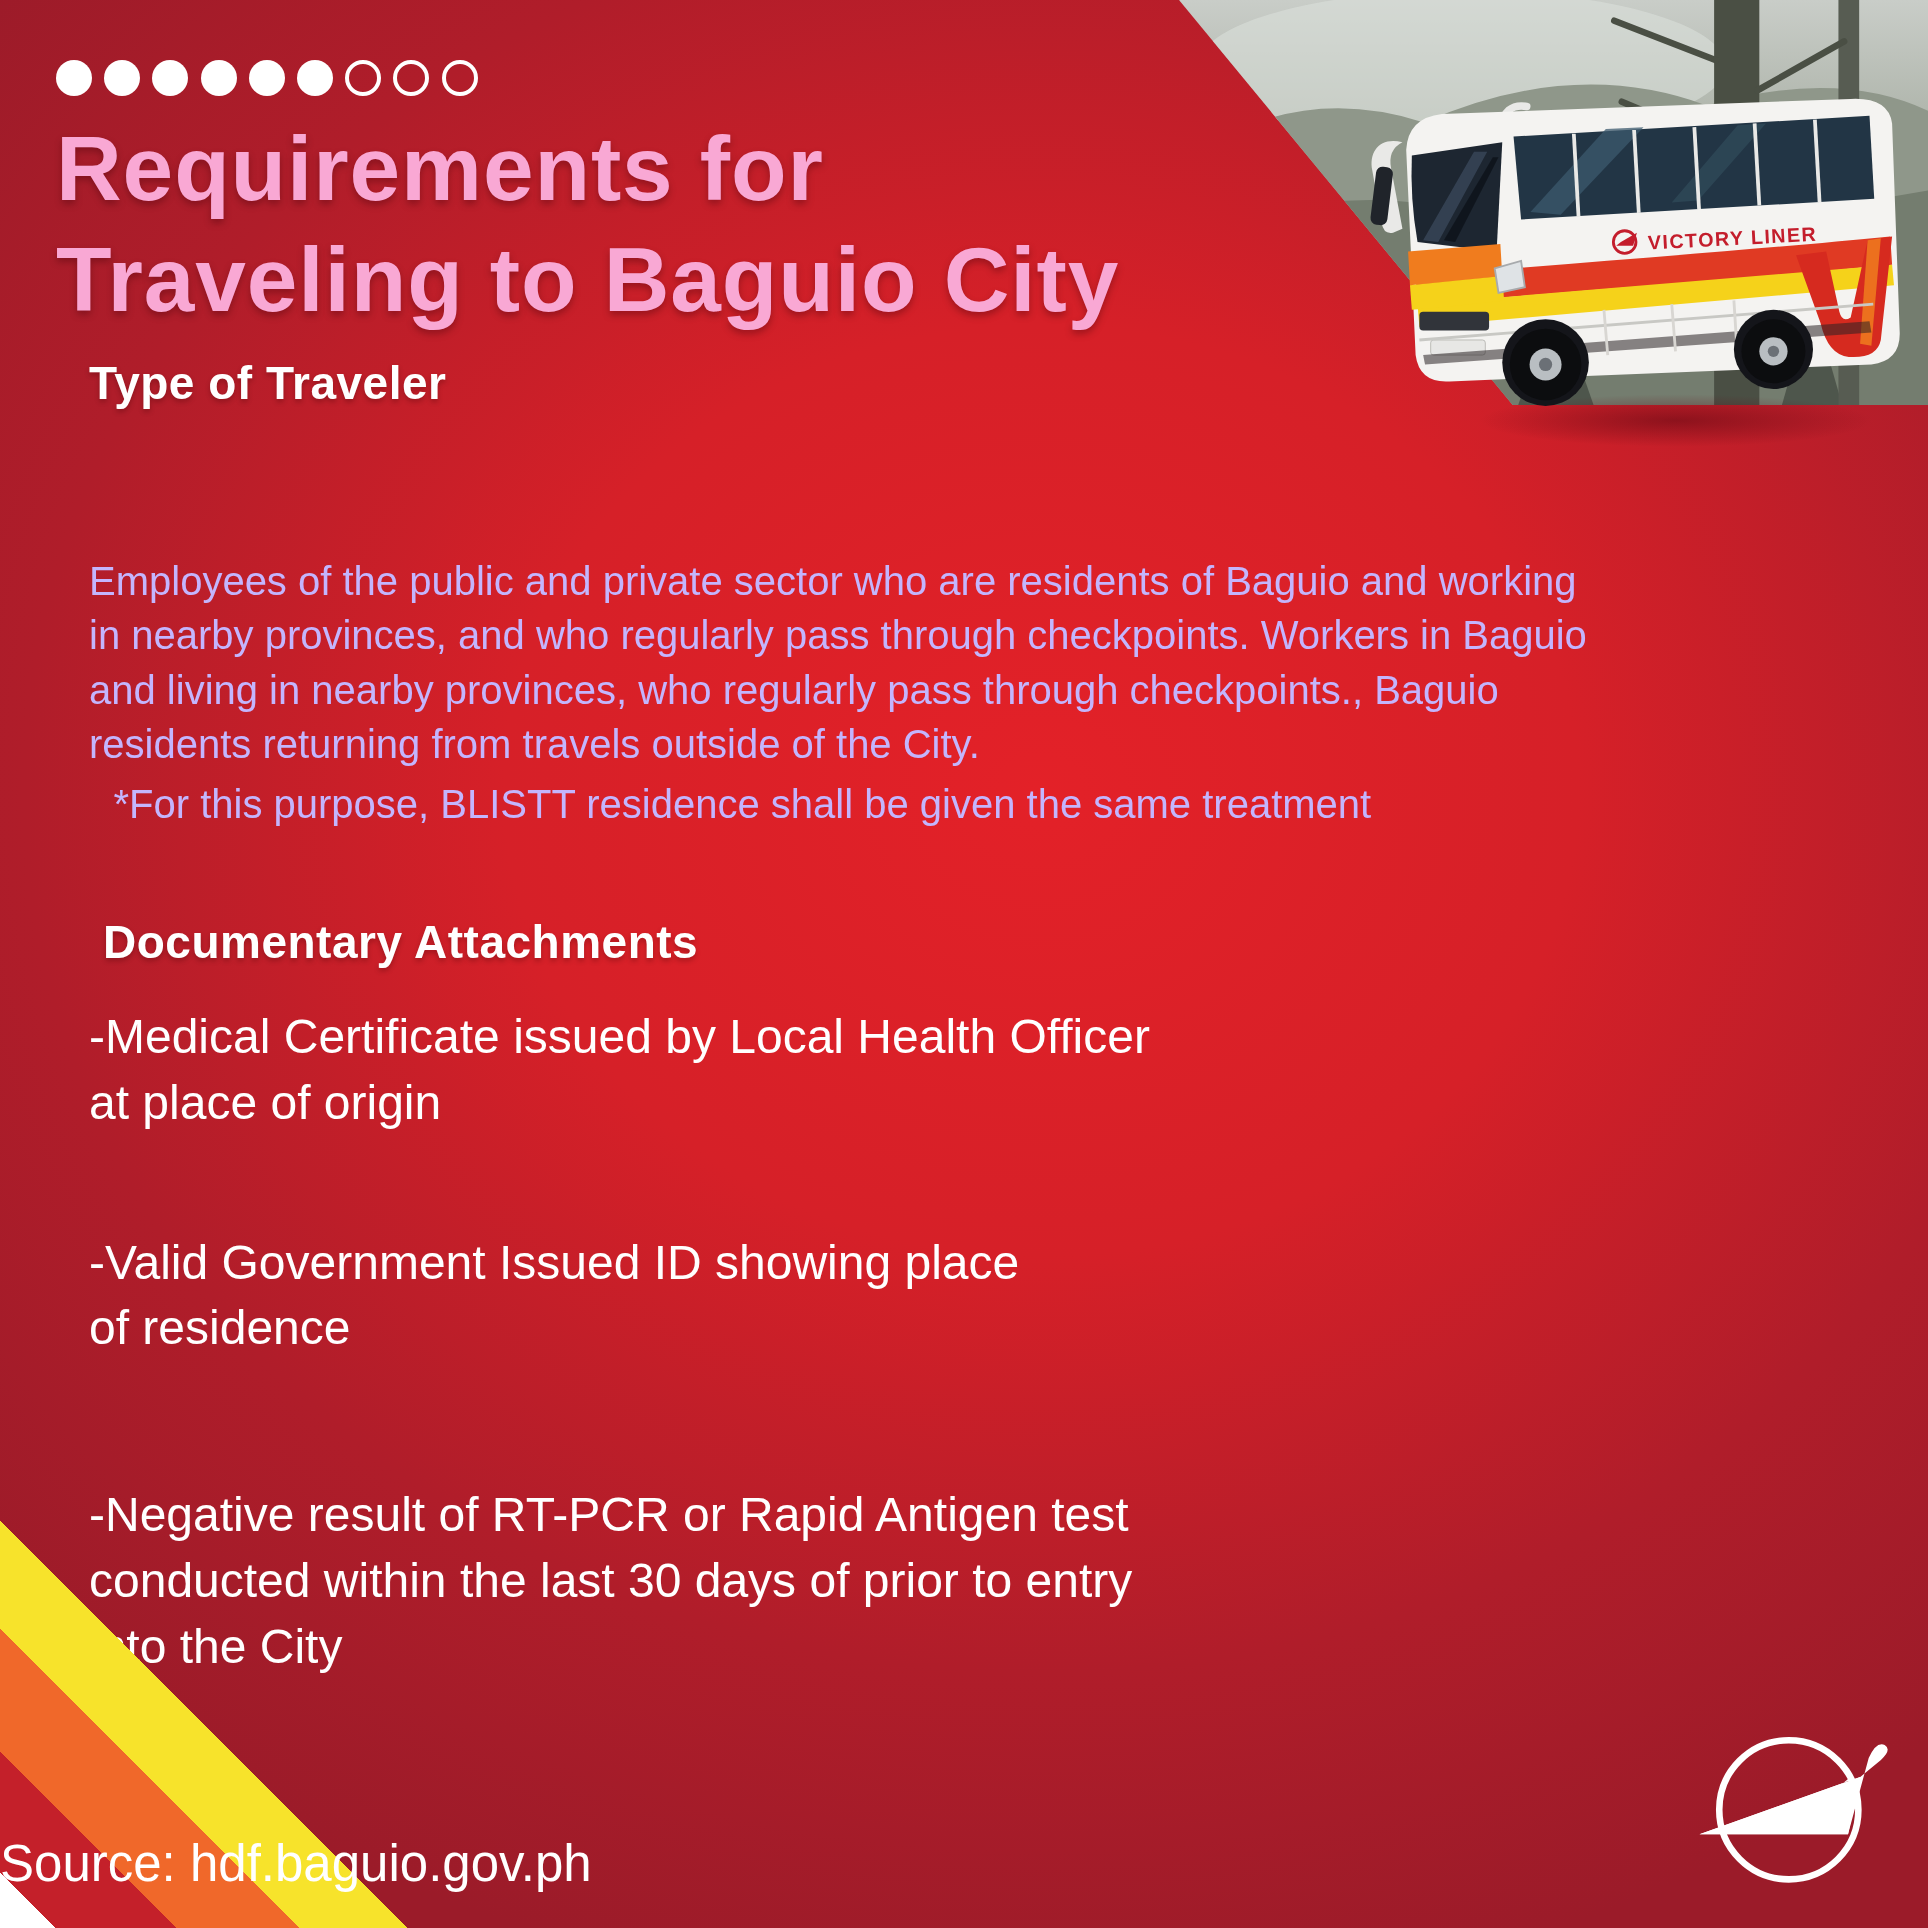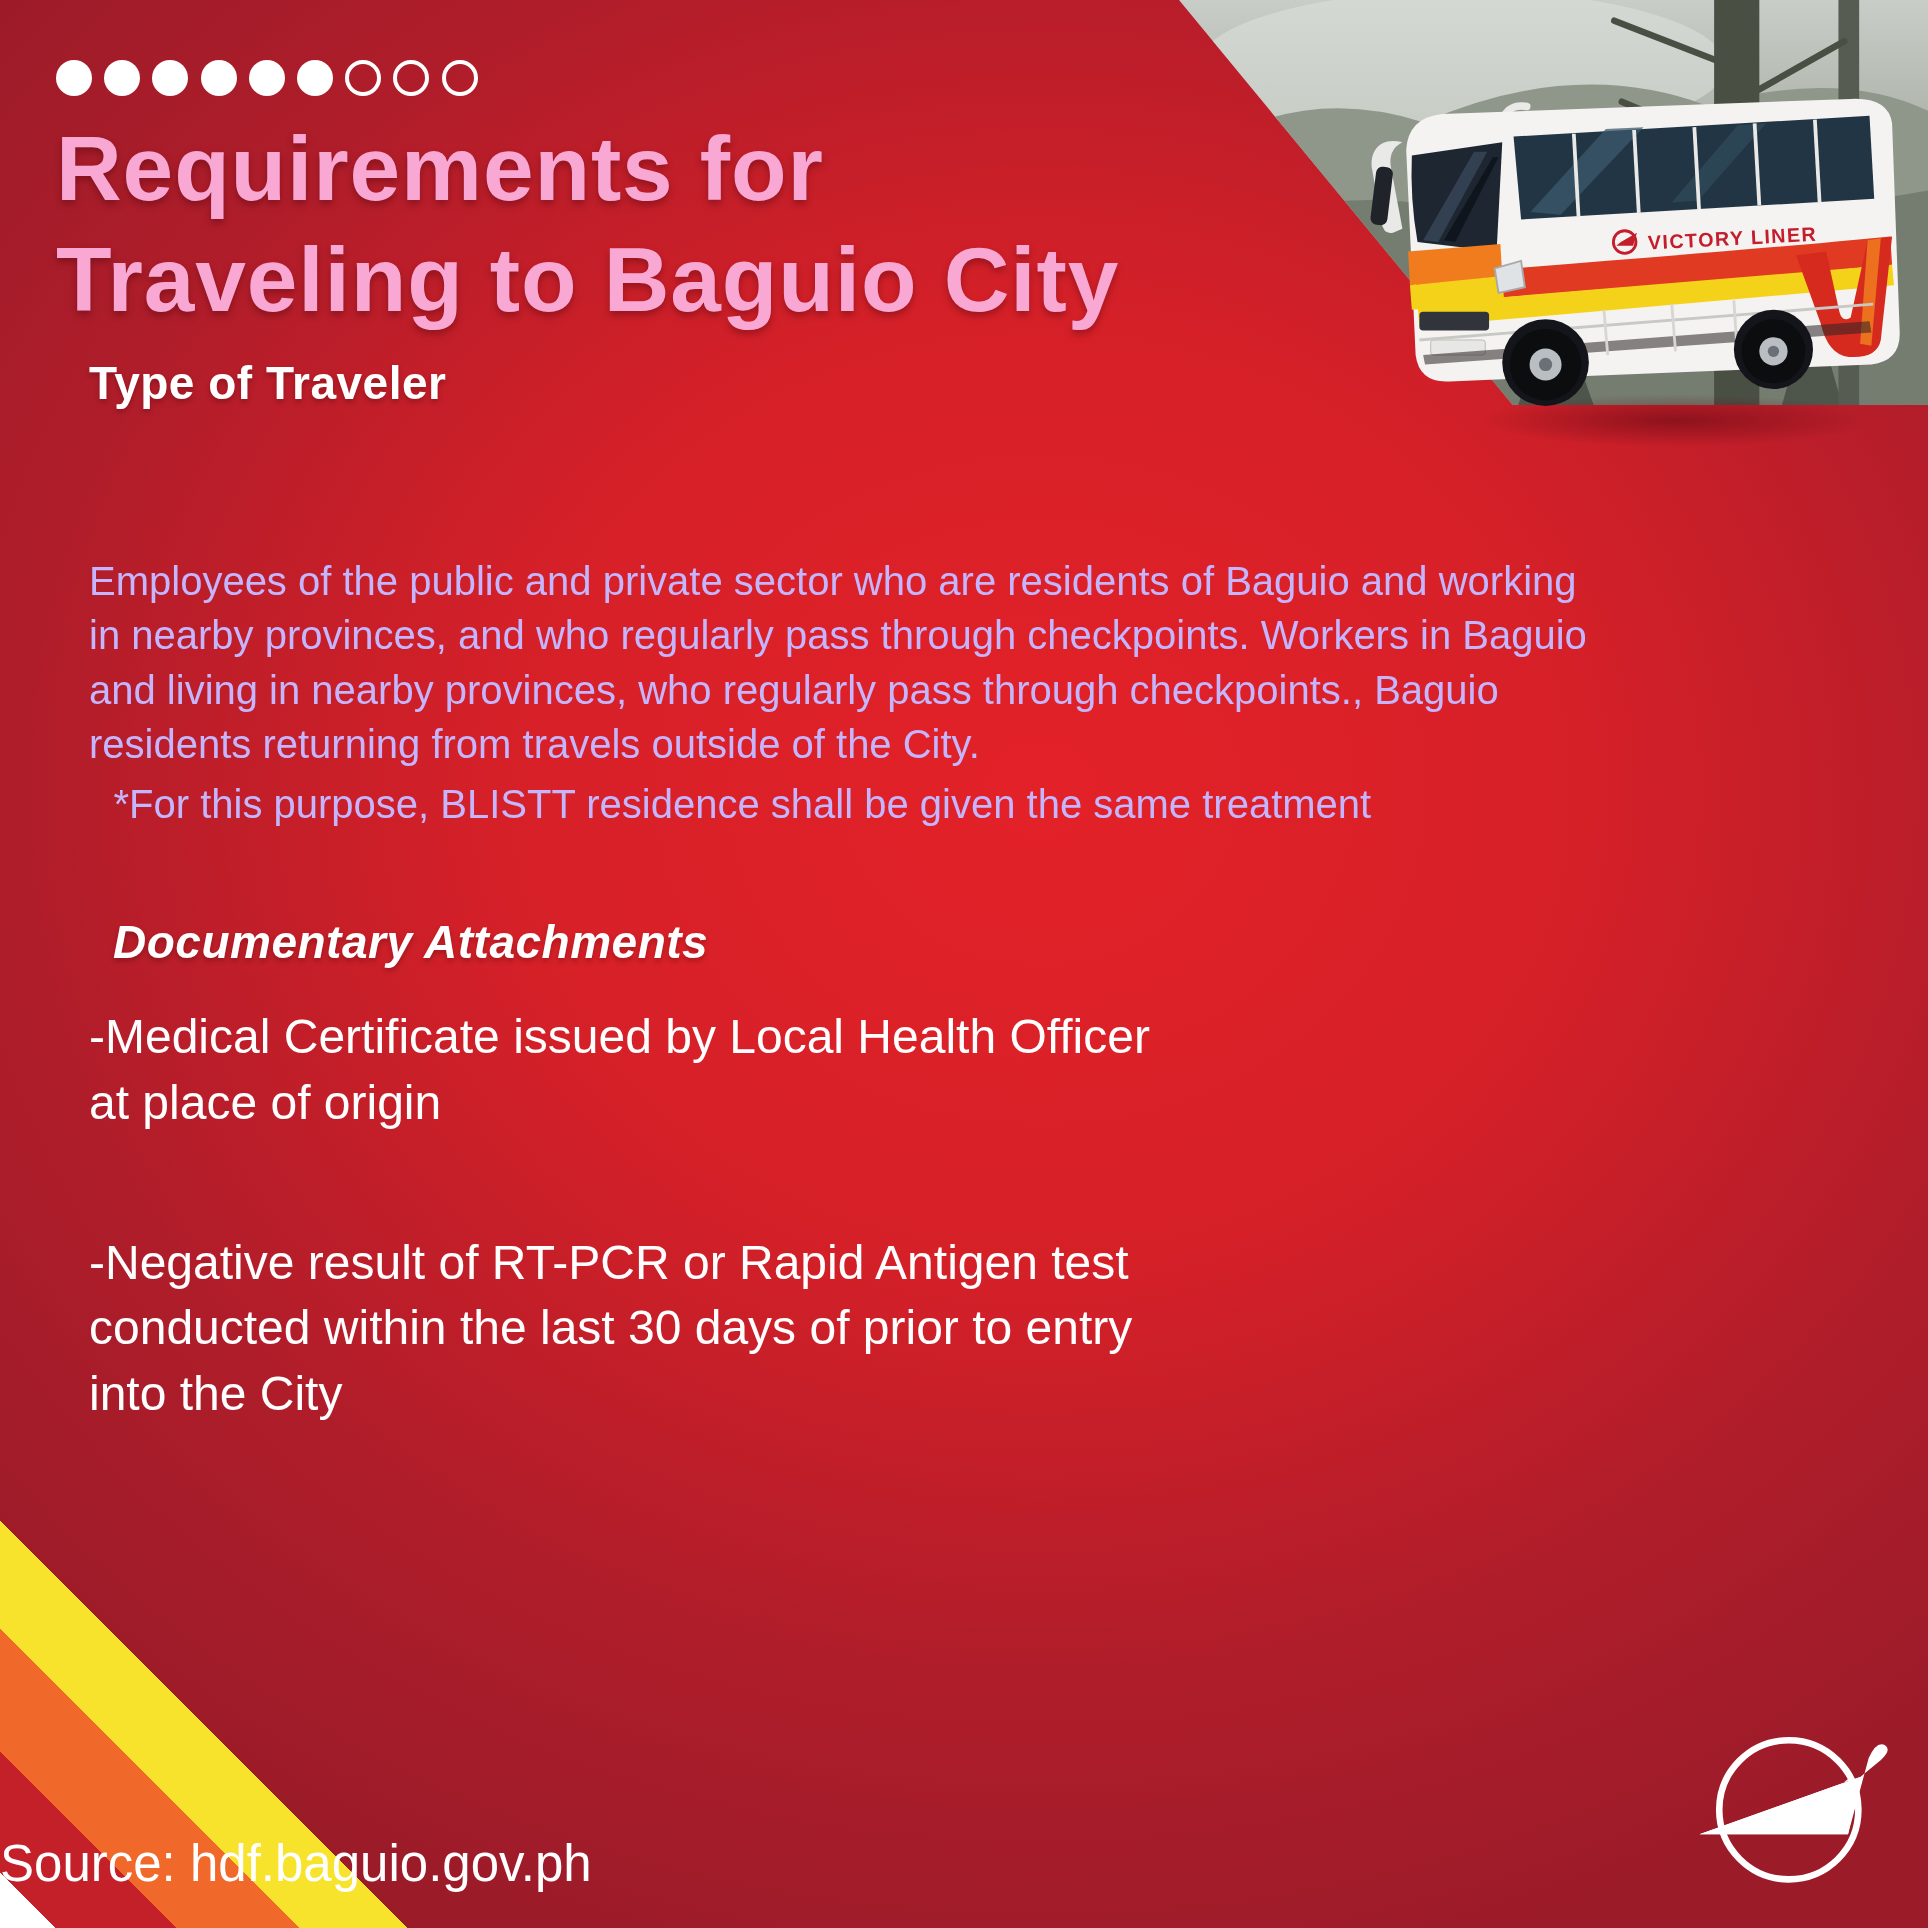--- a/index.html
+++ b/index.html
@@ -18,21 +18,21 @@
   .dot.filled{background:#ffffff;}
   .dot.empty{border:4.7px solid #ffffff;background:transparent;}
 
   
   #title{left:56px;top:113px;width:1375px;color:#f9a8d4;font-weight:bold;
     font-size:91px;line-height:1.22;letter-spacing:0.9px;
     text-shadow:0 3.8px 7.5px rgba(60,0,8,.35);}
   .h2{color:#fff;font-weight:bold;font-size:46px;letter-spacing:0.5px;
     text-shadow:0 2.8px 5.6px rgba(60,0,8,.3);}
   #h2-traveler{left:89px;top:356px;}
-  #h2-docs{left:113px;top:915px;font-style:italic;}
+  #h2-docs{left:103px;top:915px;}
 
   
   #traveler-block{left:89px;top:554px;width:1563px;color:#c4b5fd;}
   #traveler-body{font-size:40px;line-height:1.36;margin:0;width:1507px;}
   #traveler-note{font-size:40px;line-height:1.36;margin:5.6px 0 0 0;padding-left:24.5px;}
   #doc-items{left:89px;top:1004px;color:#fff;}
   .doc-item{font-size:48px;line-height:1.37;margin:0;}
   #doc-item-1{width:1083px;margin-bottom:94px;}
   #doc-item-2{width:942px;margin-bottom:121px;}
   #doc-item-3{width:1121px;}
@@ -183,20 +183,21 @@
 
 <div class="abs h2" id="h2-traveler">Type of Traveler</div>
 <div class="abs" id="traveler-block">
   <p id="traveler-body">Employees of the public and private sector who are residents of Baguio and working in nearby provinces, and who regularly pass through checkpoints. Workers in Baguio and living in nearby provinces, who regularly pass through checkpoints., Baguio residents returning from travels outside of the City.</p>
   <p id="traveler-note">*For this purpose, BLISTT residence shall be given the same treatment</p>
 </div>
 
 <div class="abs h2" id="h2-docs">Documentary Attachments</div>
 <div class="abs" id="doc-items">
   <p class="doc-item" id="doc-item-1">-Medical Certificate issued by Local Health Officer at place of origin</p>
+  <p class="doc-item" id="doc-item-2">-Valid Government Issued ID showing place of residence</p>
   <p class="doc-item" id="doc-item-3">-Negative result of RT-PCR or Rapid Antigen test conducted within the last 30 days of prior to entry into the City</p>
 </div>
 
 <div class="abs" id="stripes"></div>
 
 <div class="abs" id="source">Source: hdf.baguio.gov.ph</div>
 
 <div class="abs" id="vl-logo">
   <svg width="235" height="188" viewBox="0 0 250 200">
     <circle cx="120" cy="87" r="74" fill="none" stroke="#ffffff" stroke-width="7"></circle>

